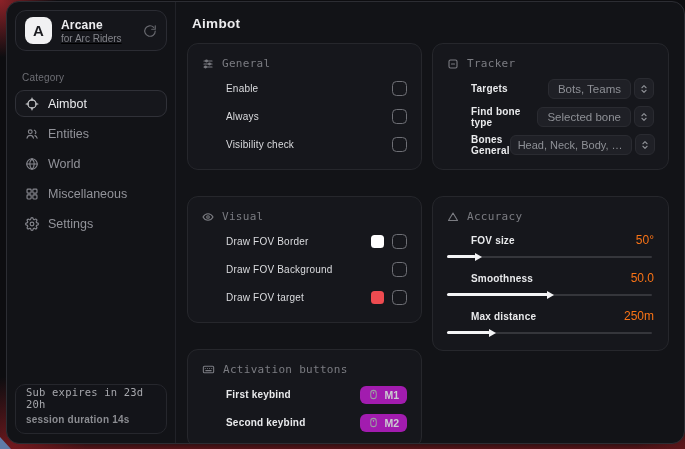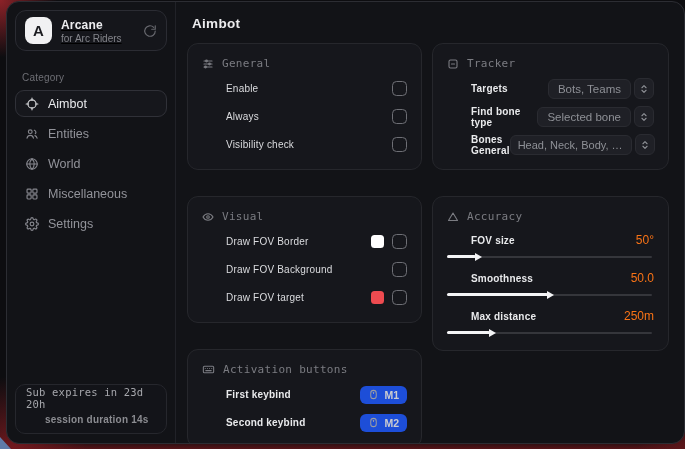--- a/index.html
+++ b/index.html
@@ -45,21 +45,21 @@
     color:#92939a; font-size:12.5px; font-weight:500; cursor:default;
   }
   .nav-item .nav-icon { display:flex; color:#85868d; }
   .nav-item.selected { border-color:#303138; background:#16171c; color:#e9eaed; }
   .nav-item.selected .nav-icon { color:#d6d7da; }
   .footer-card {
     margin-top:auto; border:1px solid #26272d; border-radius:10px;
     padding:1px 10px 8px; background:#131419;
   }
   .footer-line1 { font-family:"DejaVu Sans Mono", monospace; font-size:10.5px; color:#a6a7ac; letter-spacing:.2px; }
-  .footer-line2 { font-size:10px; color:#8b8c91; font-weight:700; margin-top:4px; letter-spacing:.2px;margin-left:19px; }
+  .footer-line2 { font-size:10px; color:#8b8c91; font-weight:700; margin-top:4px; letter-spacing:.2px; }
   
   .main { flex:1; padding:11px 15px 12px 11px; overflow:hidden; }
   .page-title { font-size:13.5px; font-weight:700; color:#ececee; letter-spacing:.3px; margin:3px 0 12px 5px; }
   .columns { display:flex; gap:10px; align-items:flex-start; }
   .col { display:flex; flex-direction:column; gap:26px; }
   .col-left  { width:240px; }
   .col-right { width:237px; }
   .card {
     background:#16171c; border:1px solid #26272c; border-radius:11px;
     padding:10px 14px 13px; width:100%;
@@ -72,21 +72,21 @@
   .row { display:flex; align-items:center; justify-content:space-between; min-height:23px; margin-top:5px; }
   .row-label { font-size:10px; font-weight:500; color:#dbdcdf; letter-spacing:.2px;margin-left:24px; }
   .row-label.bright { color:#e9eaec; font-weight:600; }
   .row-right { display:flex; align-items:center; gap:8px; }
   .checkbox {
     width:15px; height:15px; border:1.6px solid #6e6f75; border-radius:4.5px;
     background:transparent; cursor:pointer;
   }
   .swatch { width:13px; height:13px; border-radius:3.5px; cursor:pointer; }
   .keybind {
-    display:flex; align-items:center; gap:5px; background:#1d4ed8; border-radius:6px;
+    display:flex; align-items:center; gap:5px; background:#a21caf; border-radius:6px;
     padding:3px 8px; color:#cbccd0; font-size:10.5px; font-weight:700; cursor:pointer;
   }
   .keybind .kb-icon { display:flex; color:#9b9ca2; }
   .select { display:flex; align-items:flex-end; gap:3px; cursor:pointer; }
   .select-value {
     background:#1f2026; border:1px solid #2a2b31; border-radius:6px;
     padding:3px 9px; font-size:11.5px; color:#8e9096; white-space:nowrap;
     overflow:hidden; text-overflow:ellipsis;
   }
   .select-value.wide { max-width:122px; padding:3px 7px; font-size:11px; }

